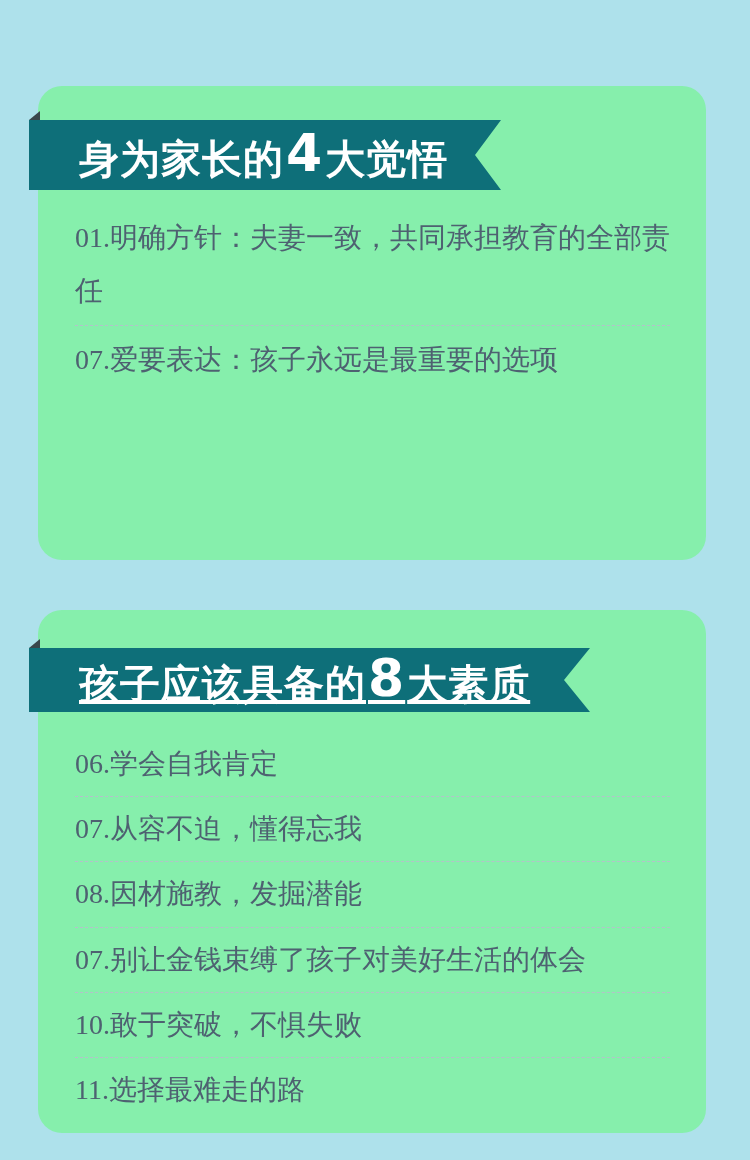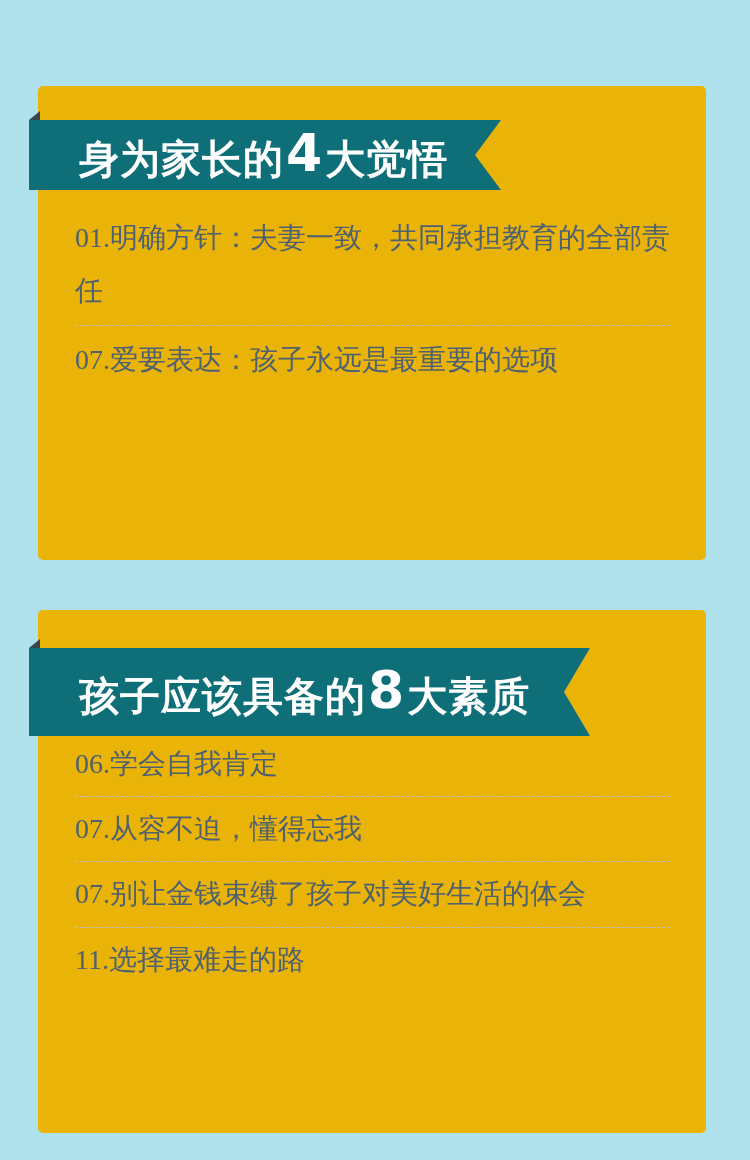--- a/index.html
+++ b/index.html
@@ -10,39 +10,39 @@
   body {
     height: 1160px;
     background: #aee1eb;
     position: relative;
     overflow: hidden;
   }
   .card {
     position: absolute;
     left: 38px;
     width: 668px;
-    background: #eab308;
-    border-radius: 5px;
+    background: #86efac;
+    border-radius: 24px;
   }
   .card-1 { top: 86px;  height: 474px; }
   .card-2 { top: 610px; height: 523px; }
 
   .banner {
     position: absolute;
     left: -9px;
     height: 70px;
     background: #0e6f79;
     color: #ffffff;
     display: flex;
     align-items: center;
     padding-left: 50px;
     clip-path: polygon(0 0, 100% 0, calc(100% - 26px) 50%, 100% 100%, 0 100%);
   }
   .card-1 .banner { top: 34px; width: 472px; }
-  .card-2 .banner { top: 38px; width: 561px; height: 88px; }
+  .card-2 .banner { top: 38px; width: 561px; height: 64px; text-decoration: underline; }
 
   .banner-fold {
     position: absolute;
     left: -9px;
     width: 11px;
     height: 9px;
     background: #3a464c;
     clip-path: polygon(0 100%, 100% 0, 100% 100%);
   }
   .card-1 .banner-fold { top: 25px; }
@@ -98,17 +98,19 @@
 </section>
 
 <section class="card card-2">
   <div class="banner-fold"></div>
   <header class="banner">
     <h2 class="banner-title"><span>孩子应该具备的</span><span class="banner-number">8</span><span>大素质</span></h2>
   </header>
   <ul class="item-list">
     <li class="list-item">06.学会自我肯定</li>
     <li class="list-item">07.从容不迫，懂得忘我</li>
+    <li class="list-item">08.因材施教，发掘潜能</li>
     <li class="list-item">07.别让金钱束缚了孩子对美好生活的体会</li>
+    <li class="list-item">10.敢于突破，不惧失败</li>
     <li class="list-item">11.选择最难走的路</li>
 
   </ul>
 </section>
 
 </body></html>

